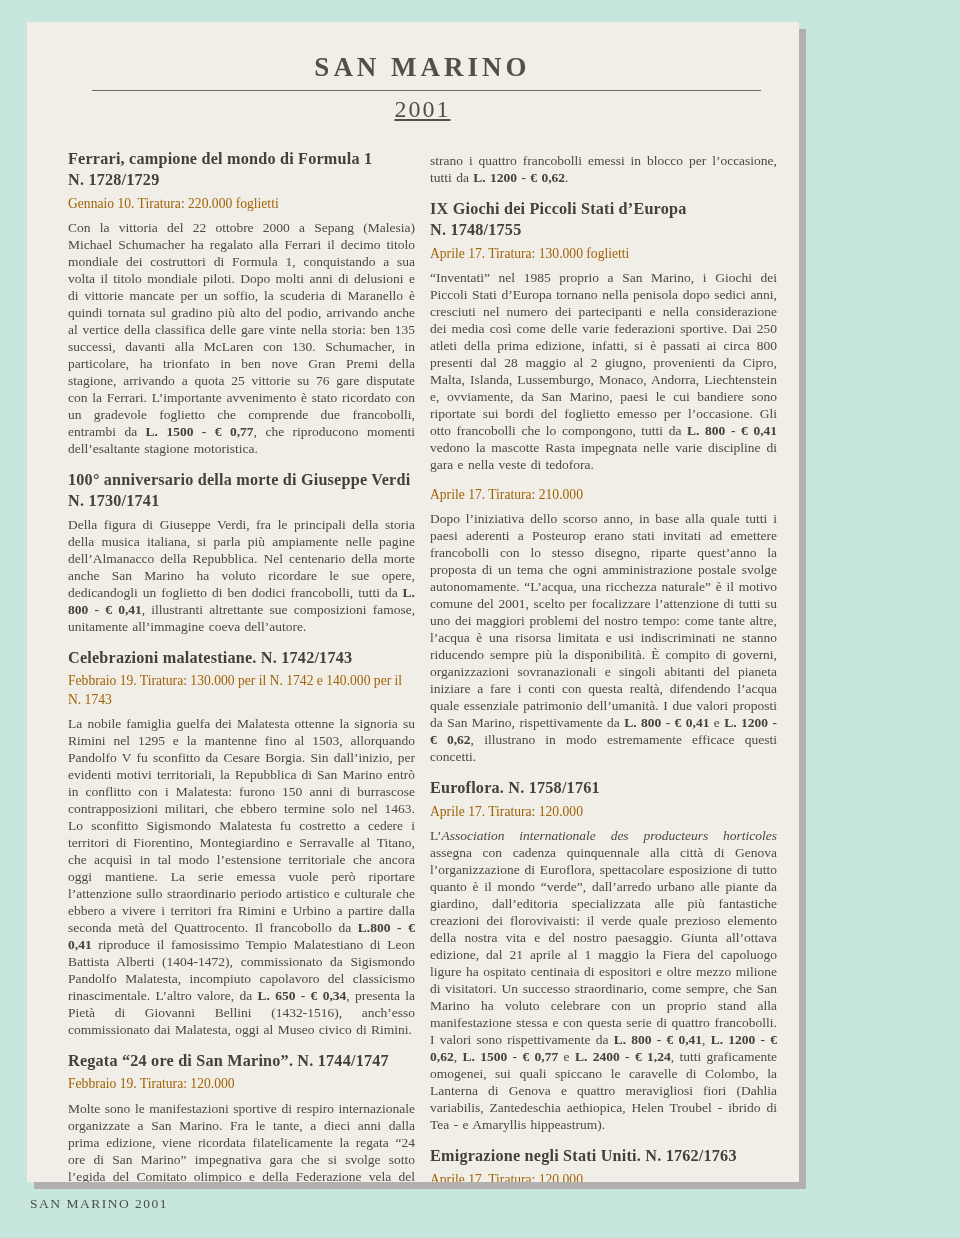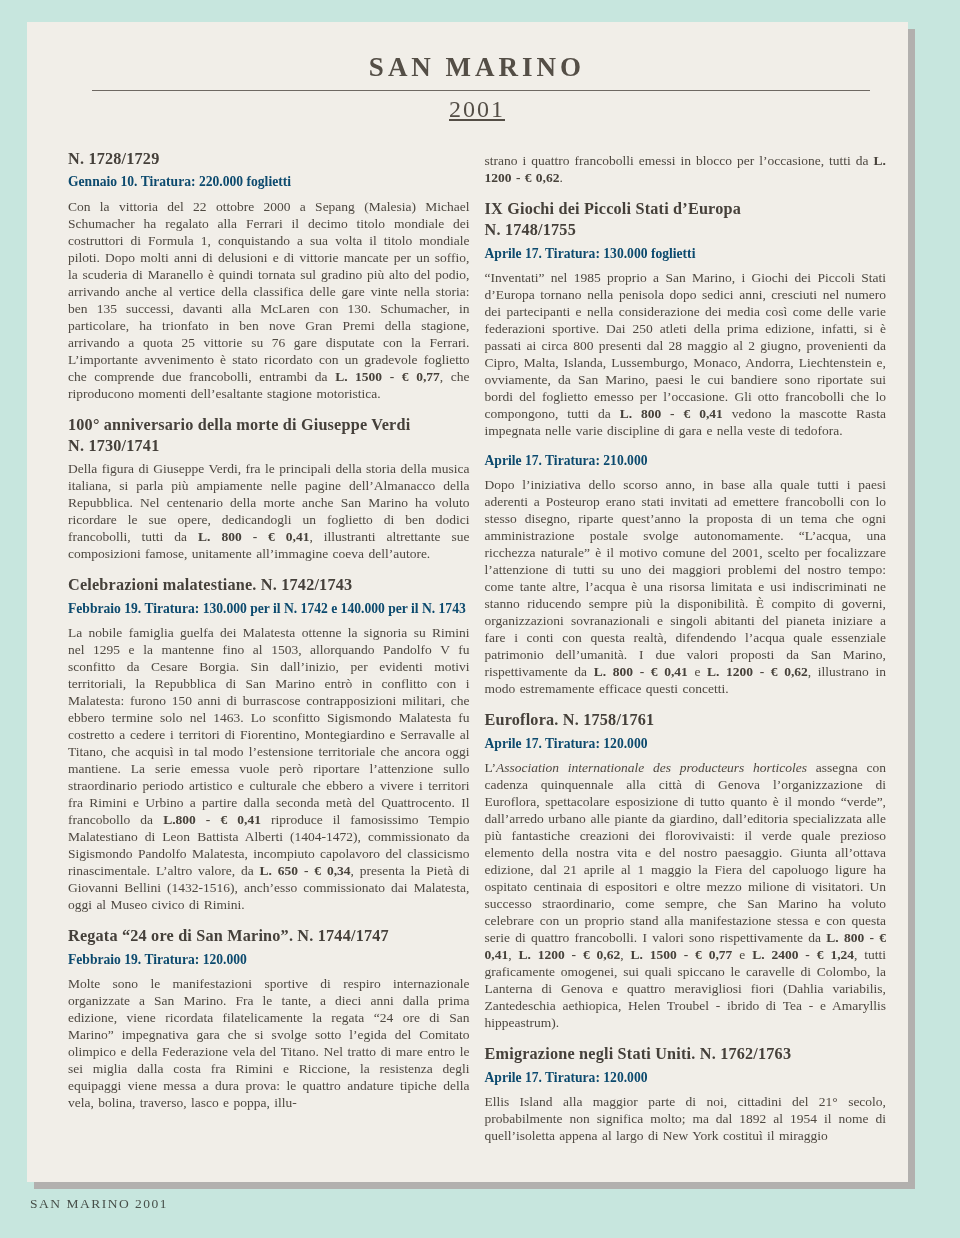--- a/index.html
+++ b/index.html
@@ -11,21 +11,21 @@
     height: 1238px;
     background: #c7e6de;
     position: relative;
     overflow: hidden;
     font-family: "Liberation Serif", "DejaVu Serif", serif;
   }
   .page-card {
     position: absolute;
     left: 27px;
     top: 22px;
-    width: 881px;
+    width: 772px;
     height: 1160px;
     background: #f1eee8;
     box-shadow: 7px 7px 0 #b2b0ae;
     box-sizing: border-box;
     padding: 30px 22px 0 41px;
     overflow: hidden;
   }
   .page-header { text-align: center; }
   .page-title {
     font-size: 27px;
@@ -58,24 +58,23 @@
     margin: 0 0 3px 0;
     font-size: 16.2px;
     font-weight: bold;
     color: #45403a;
     line-height: 1.32;
     letter-spacing: 0.2px;
   }
   .sec-h div:empty { display: none; }
   .sec-date {
     font-size: 13.6px;
-    color: #0c4a6e;
+    color: #a16207;
     margin: 0 0 6px 0;
     line-height: 1.35;
-    font-weight: bold;
   }
   .sec-date:empty { display: none; }
   .sec-body {
     font-size: 13.5px;
     line-height: 17px;
     color: #4e4840;
     text-align: justify;
     margin: 0;
     word-spacing: 1px;
   }
@@ -99,20 +98,21 @@
     <hr class="title-rule">
     <h2 class="page-year">2001</h2>
   </div>
 
   <div class="columns">
 
     <div class="col">
 
       <div class="sec">
         <div class="sec-h">
+          <div>Ferrari, campione del mondo di Formula 1</div>
           <div>N. 1728/1729</div>
         </div>
         <div class="sec-date">Gennaio 10. Tiratura: 220.000 foglietti</div>
         <p class="sec-body">Con la vittoria del 22 ottobre 2000 a Sepang (Malesia) Michael Schumacher ha regalato alla Ferrari il decimo titolo mondiale dei costruttori di Formula 1, conquistando a sua volta il titolo mondiale piloti. Dopo molti anni di delusioni e di vittorie mancate per un soffio, la scuderia di Maranello è quindi tornata sul gradino più alto del podio, arrivando anche al vertice della classifica delle gare vinte nella storia: ben 135 successi, davanti alla McLaren con 130. Schumacher, in particolare, ha trionfato in ben nove Gran Premi della stagione, arrivando a quota 25 vittorie su 76 gare disputate con la Ferrari. L’importante avvenimento è stato ricordato con un gradevole foglietto che comprende due francobolli, entrambi da <b>L. 1500 - € 0,77</b>, che riproducono momenti dell’esaltante stagione motoristica.</p>
       </div>
 
       <div class="sec">
         <div class="sec-h">
           <div>100° anniversario della morte di Giuseppe Verdi</div>
           <div>N. 1730/1741</div>

